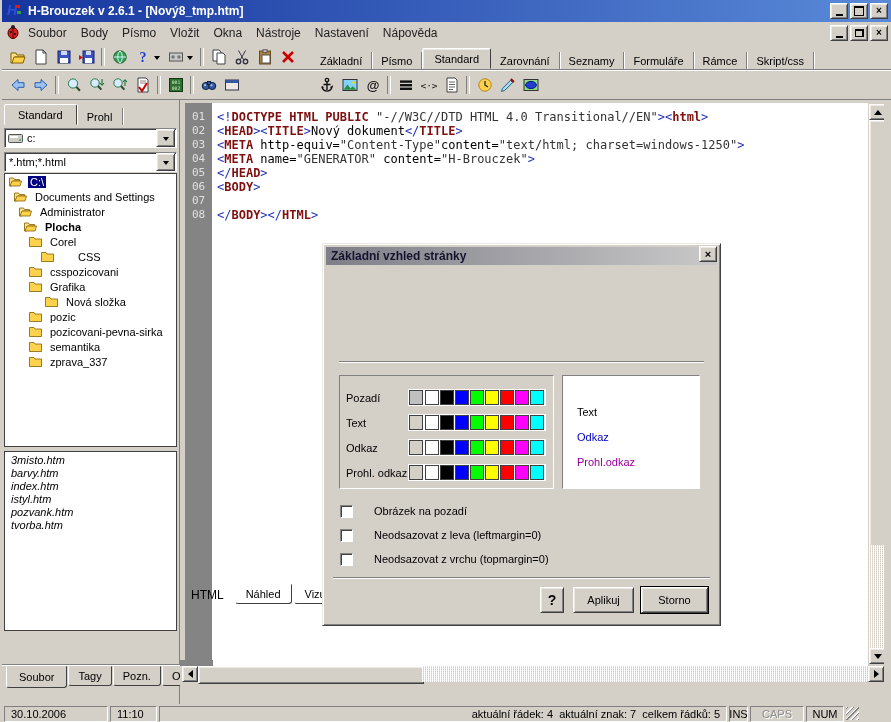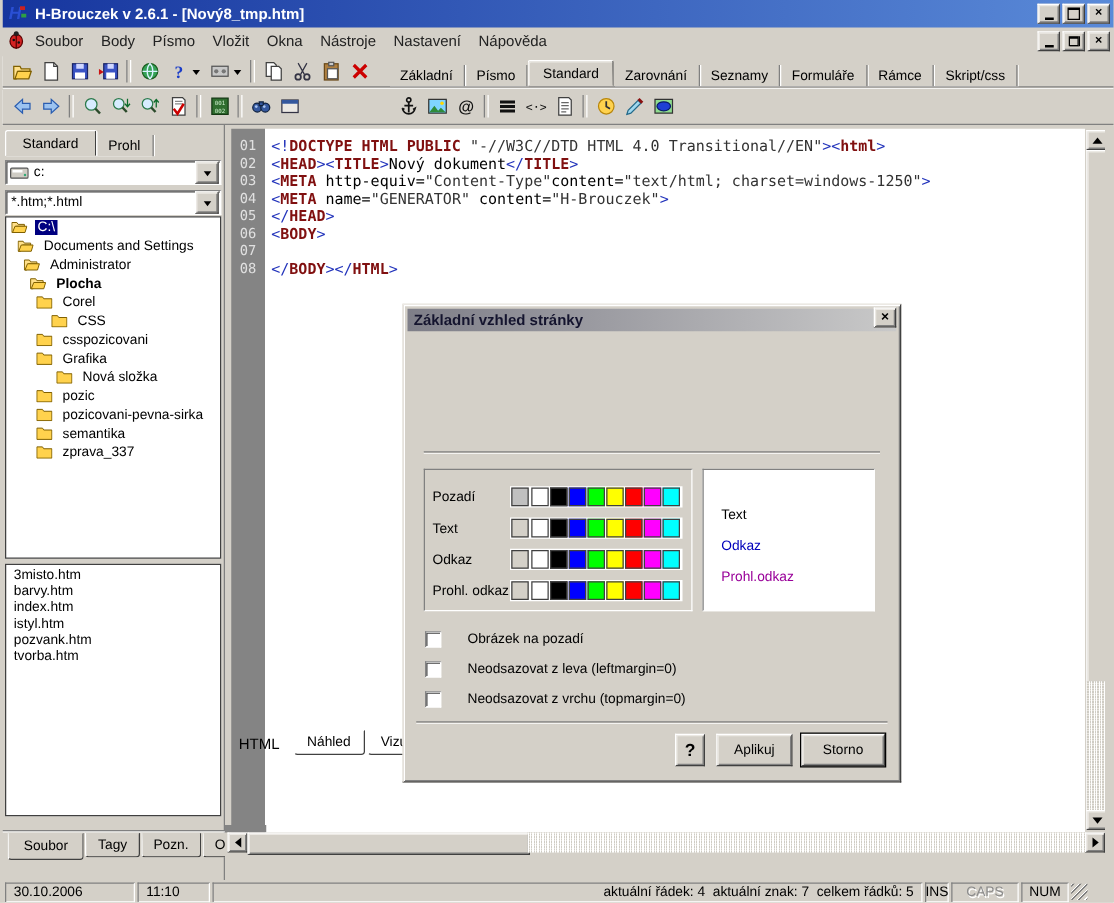--- a/index.html
+++ b/index.html
@@ -54,22 +54,22 @@
   .combo .cval{flex:1;padding-left:4px;white-space:nowrap;overflow:hidden;}
   .combo .cbtn{width:17px;height:16px;margin-right:1px;display:flex;align-items:center;justify-content:center;}
   .combo .car{width:0;height:0;border:3px solid transparent;border-top:4px solid #000;margin-top:4px;}
   .combo svg{width:15px;height:11px;margin-left:3px;}
   #tree{position:absolute;left:2px;top:73px;width:173px;height:274px;background:#fff;overflow:hidden;
         border:1px solid #404040;box-sizing:border-box;}
   .tree-item{height:15px;display:flex;align-items:center;white-space:nowrap;font-size:11px;}
   .tree-item svg{width:13px;height:11px;margin-right:3px;flex:none;}
   .tree-item .tlabel{padding:0 2px;}
   .tree-item.sel .tlabel{background:#000080;color:#fff;}
-  #filelist{position:absolute;left:2px;top:351px;width:173px;height:202px;background:#fff;
-            border:1px solid #404040;box-sizing:border-box;padding-top:2px;}
+  #filelist{position:absolute;left:2px;top:351px;width:173px;height:180px;background:#fff;
+            border:1px solid #404040;box-sizing:border-box;padding-top:2px;font-style:italic;}
   .file-item{height:13px;line-height:13px;padding-left:6px;font-size:11px;white-space:nowrap;}
   #lp-ridge{position:absolute;left:0;top:564px;width:178px;border-top:1px solid #808080;box-shadow:0 1px 0 #fff;}
   #lp-tabs-bottom{position:absolute;left:4px;top:566px;display:flex;align-items:flex-start;}
   .btab{padding:3px 9px 3px;border:1px solid;border-color:transparent #404040 #404040 #fff;
         border-radius:0 0 3px 3px;margin-right:1px;background:#d4d0c8;}
   .btab.active{padding:4px 12px;font-size:11px;z-index:2;border-color:transparent #404040 #404040 #fff;}
   
   #editor{left:178px;top:100px;width:713px;height:604px;background:#d4d0c8;}
   #gutter{position:absolute;left:5px;top:3px;width:27px;bottom:38px;background:#848484;color:#e0e0e0;
           font-family:"DejaVu Sans Mono",monospace;font-size:11px;text-align:center;padding-top:7px;box-sizing:border-box;}
@@ -124,21 +124,21 @@
   .dlg-btn{position:absolute;height:26px;display:flex;align-items:center;justify-content:center;
            font-size:11px;box-sizing:border-box;}
   #btn-help{left:217px;top:343px;width:24px;font-weight:bold;font-size:14px;}
   #btn-apply{left:250px;top:343px;width:61px;}
   #btn-cancel{left:318px;top:343px;width:67px;outline:1px solid #000;}
   
   #statusbar{left:0;top:704px;right:0;height:18px;display:flex;align-items:stretch;padding-top:2px;box-sizing:border-box;}
   .spanel{border:1px solid;border-color:#808080 #fff #fff #808080;margin-left:2px;display:flex;align-items:center;
           padding:0 6px;box-sizing:border-box;white-space:pre;}
   #sp-date{width:104px;}
-  #sp-time{width:58px;}
+  #sp-time{width:47px;}
   #sp-info{width:568px;justify-content:flex-end;}
   .sp-toggle{justify-content:center;}
   #sp-ins{width:19px;}
   #sp-caps{width:54px;color:#8c8c8c;text-shadow:1px 1px 0 #fff;}
   #sp-num{width:38px;}
   #grip{width:13px;height:13px;margin:1px 0 0 2px;
         background:repeating-linear-gradient(135deg,#fff 0 1px,#808080 1px 2px,transparent 2px 4px);}
   .rframe{position:absolute;right:0;top:100px;width:7px;height:604px;background:#d4d0c8;}
 </style>
 </head>
@@ -467,21 +467,21 @@
           <span class="tlabel">Plocha</span>
         </div>
         <div class="tree-item" style="padding-left: 24px;">
           <span class="ticn" style="display: inline-flex; margin-right: 3px;">
             <svg viewBox="0 0 13 11" style="width: 13px; height: 11px;">
               <path d="M0.5 1.5h4.5l1 1.5h6.5v7.5H.5z" fill="#ffd24d" stroke="#806000" stroke-width="0.8"></path>
             </svg>
           </span>
           <span class="tlabel">Corel</span>
         </div>
-        <div class="tree-item" style="padding-left: 36px;">
+        <div class="tree-item" style="padding-left: 36px; gap: 16px;">
           <span class="ticn" style="display: inline-flex; margin-right: 3px;">
             <svg viewBox="0 0 13 11" style="width: 13px; height: 11px;">
               <path d="M0.5 1.5h4.5l1 1.5h6.5v7.5H.5z" fill="#ffd24d" stroke="#806000" stroke-width="0.8"></path>
             </svg>
           </span>
           <span class="tlabel">CSS</span>
         </div>
         <div class="tree-item" style="padding-left: 24px;">
           <span class="ticn" style="display: inline-flex; margin-right: 3px;">
             <svg viewBox="0 0 13 11" style="width: 13px; height: 11px;">

